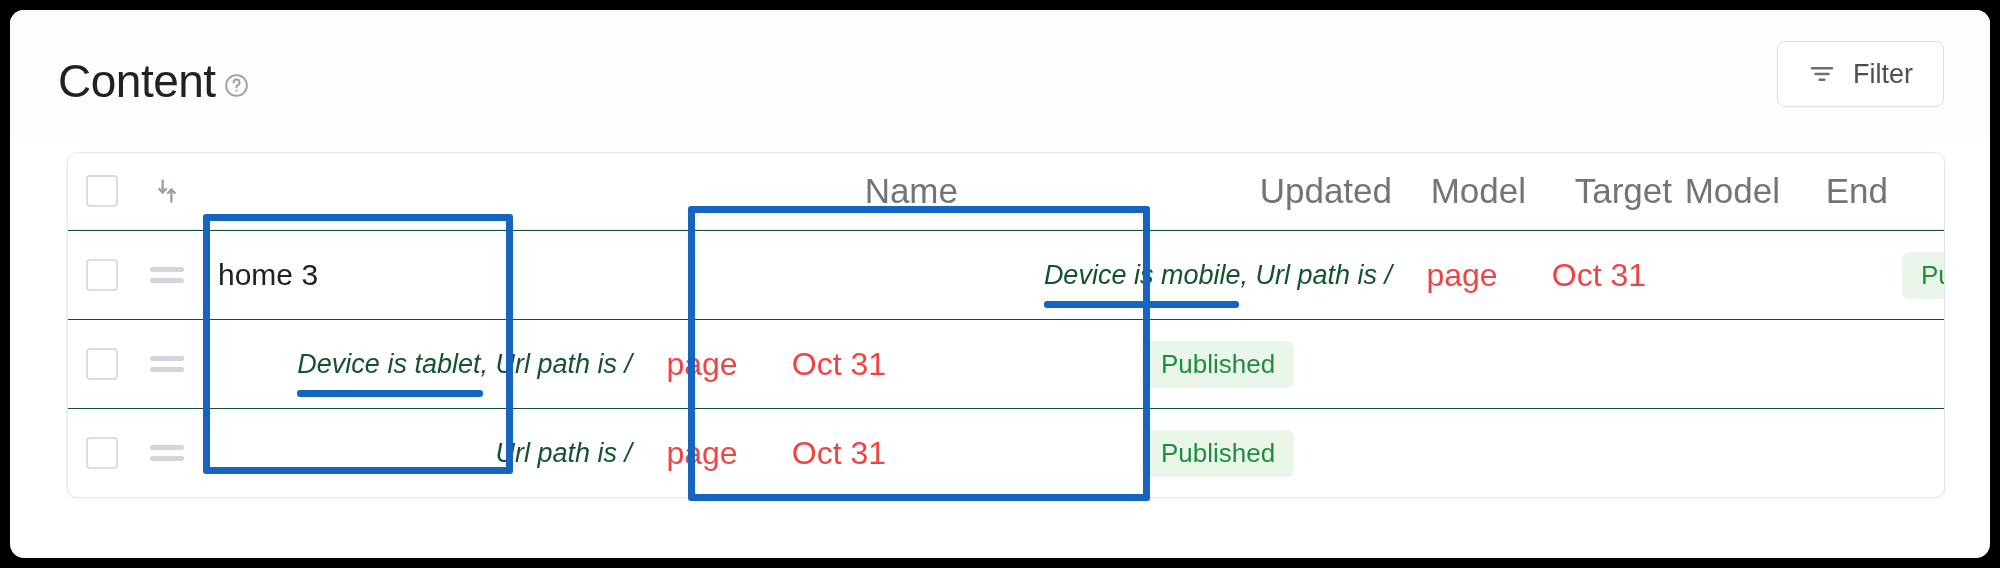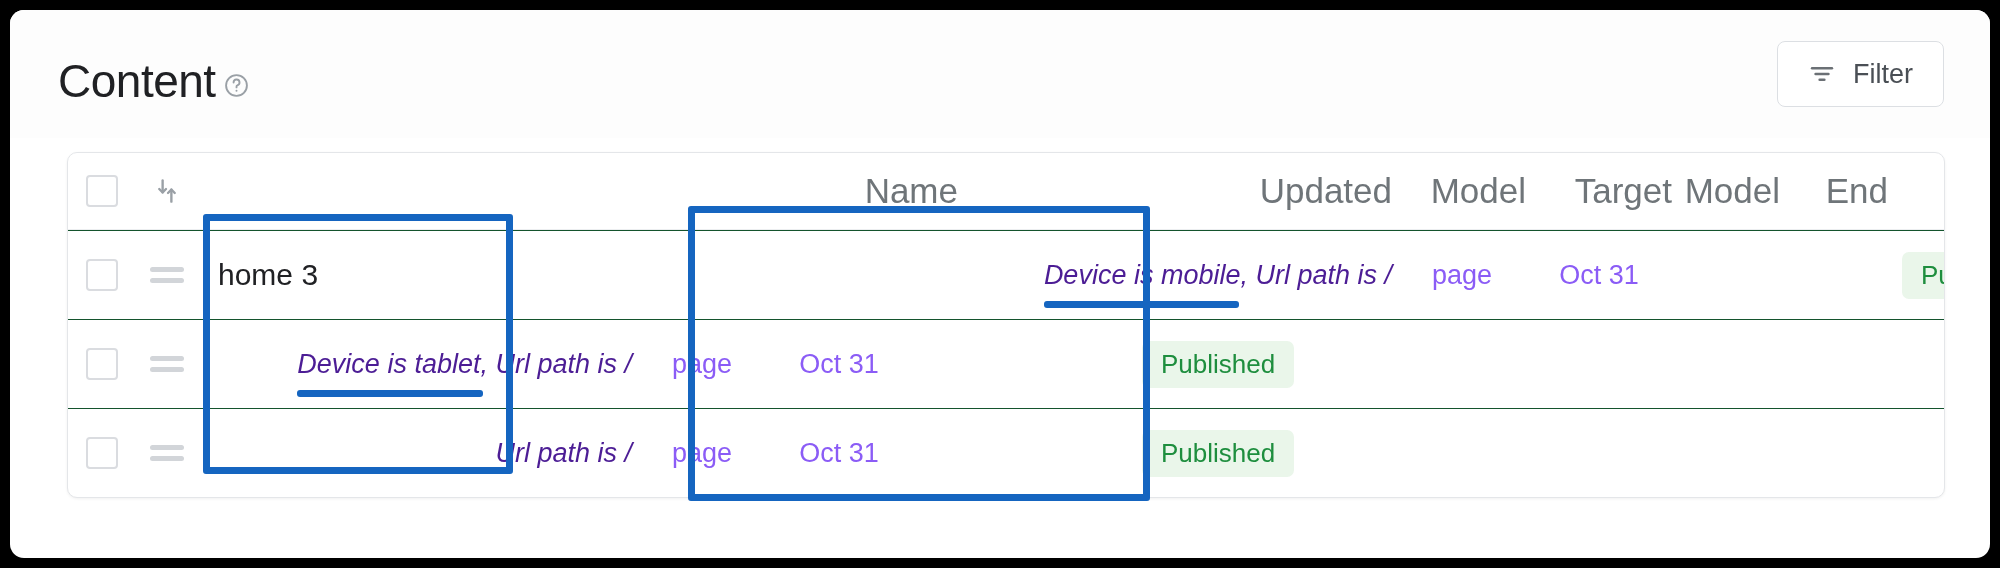--- a/index.html
+++ b/index.html
@@ -164,27 +164,27 @@
     border-radius: 3px;
   }
 
   .cell-name {
     font-size: 30px;
     color: #202124;
   }
   .cell-target {
     font-size: 27px;
     font-style: italic;
-    color: #4c1d95;
+    color: #14532d;
     position: relative;
     display: inline-block;
   }
   .cell-plain {
-    font-size: 27px;
-    color: #8b5cf6;
+    font-size: 32px;
+    color: #ef4444;
   }
   .status-badge {
     display: inline-block;
     padding: 8px 19px;
     border-radius: 7px;
     background: #eaf6ea;
     color: #1e8e3e;
     font-size: 26px;
   }
 

